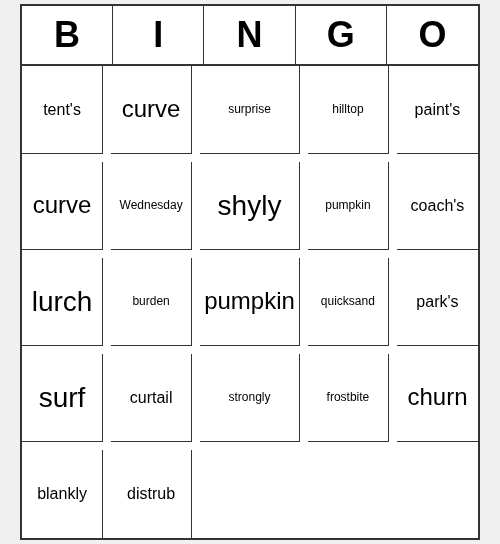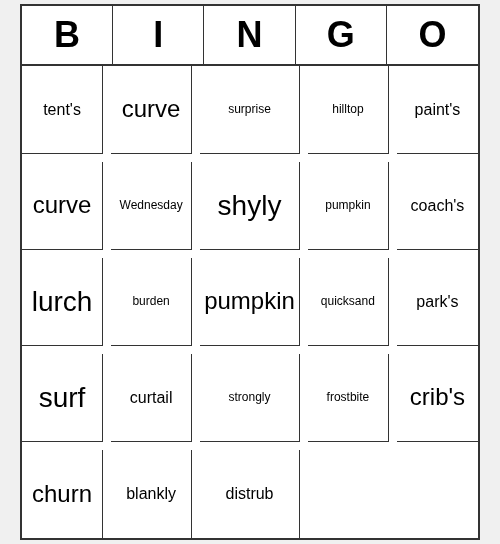--- a/index.html
+++ b/index.html
@@ -152,23 +152,20 @@
       <div class="bingo-cell">
         <span class="cell-text size-medium">curtail</span>
       </div>
       <div class="bingo-cell">
         <span class="cell-text size-small">strongly</span>
       </div>
       <div class="bingo-cell">
         <span class="cell-text size-small">frostbite</span>
       </div>
       <div class="bingo-cell">
-        <span class="cell-text size-large">crib's</span>
-      </div>
-      <div class="bingo-cell">
         <span class="cell-text size-large">churn</span>
       </div>
       <div class="bingo-cell">
         <span class="cell-text size-medium">blankly</span>
       </div>
       <div class="bingo-cell">
         <span class="cell-text size-medium">distrub</span>
       </div>
     </div>
 </div>

